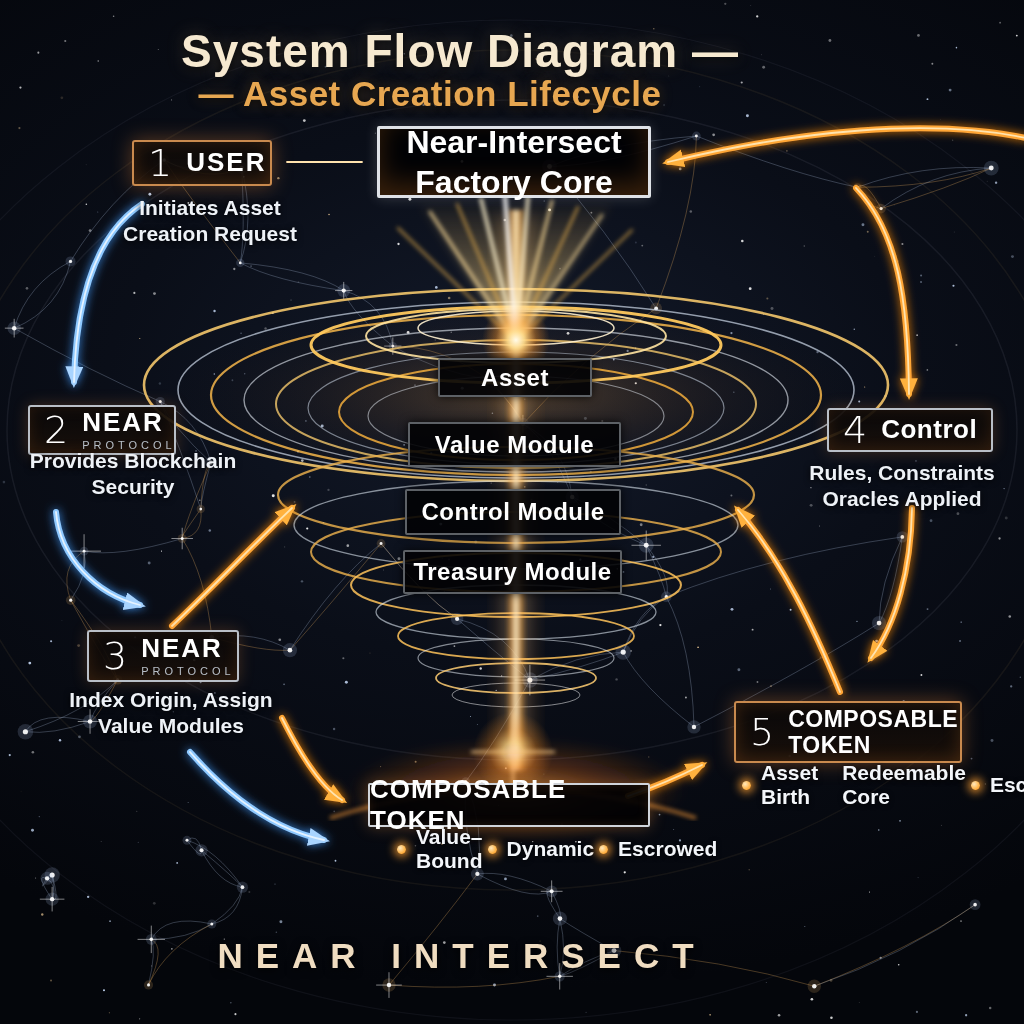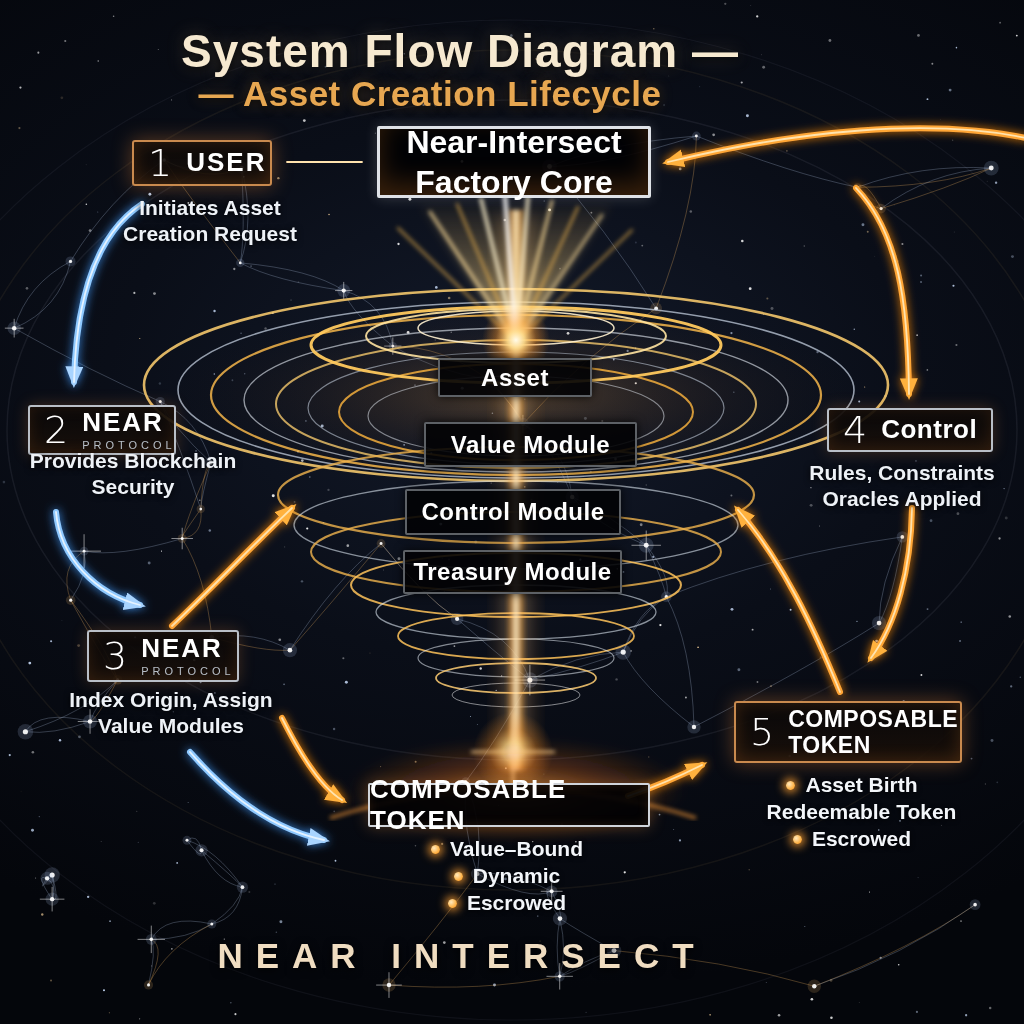--- a/index.html
+++ b/index.html
@@ -50,21 +50,21 @@
     font-size:24px;font-weight:bold;color:#fff;letter-spacing:.5px;
     box-shadow:0 0 10px rgba(0,0,0,.8);
   }
   .tokenbox{
     position:absolute;left:368px;top:783px;width:282px;height:44px;box-sizing:border-box;
     background:rgba(1,1,3,.93);border:2px solid #d0d4da;border-radius:2px;
     display:flex;align-items:center;justify-content:center;
     font-size:26px;font-weight:bold;letter-spacing:1px;color:#fff;
     box-shadow:0 0 16px rgba(255,160,70,.3), inset 0 0 12px rgba(255,150,50,.12);
   }
-  .bullets{position:absolute;display:flex;flex-direction:column;gap:5px;}
+  .bullets{position:absolute;display:flex;flex-direction:row;gap:5px;}
   .bullet-row{display:flex;align-items:center;justify-content:center;gap:10px;height:22px;}
   .dot{
     width:9px;height:9px;border-radius:50%;flex:0 0 auto;
     background:radial-gradient(circle at 35% 35%, #ffe9bd, #ffb347 60%, #ff8d1a);
     box-shadow:0 0 9px 3px rgba(255,160,50,.8);
   }
   .bullet-row.no-dot .dot{visibility:hidden;}
   .bullet-text{font-size:21px;font-weight:600;color:#f3f6fa;text-shadow:0 1px 5px rgba(0,0,0,.9);}
   .footer{
     position:absolute;left:0;top:936px;width:924px;text-align:center;
@@ -831,30 +831,30 @@
       <span class="step-num">5</span>
       <span class="step-label small" style="width:160px;">COMPOSABLE TOKEN</span>
     </div>
     <div class="bullets" style="left:742px;top:774px;width:220px;">
       <div class="bullet-row">
         <span class="dot"></span>
         <span class="bullet-text">Asset Birth</span>
       </div>
       <div class="bullet-row no-dot">
         <span class="dot"></span>
-        <span class="bullet-text">Redeemable Token</span>
+        <span class="bullet-text">Redeemable Core</span>
       </div>
       <div class="bullet-row">
         <span class="dot"></span>
         <span class="bullet-text">Escrowed</span>
       </div>
     </div>
 
     <div class="modbox" style="left:438px;top:358px;width:150px;height:35px;">Asset</div>
-    <div class="modbox" style="left:408px;top:422px;width:209px;height:41px;margin-left:16px;">Value Module</div>
+    <div class="modbox" style="left:408px;top:422px;width:209px;height:41px;">Value Module</div>
     <div class="modbox" style="left:403px;top:550px;width:215px;height:40px;">Treasury Module</div>
     <div class="modbox" style="left:405px;top:489px;width:212px;height:42px;">Control Module</div>
 
     <div class="tokenbox">COMPOSABLE TOKEN</div>
     <div class="bullets" style="left:397px;top:838px;width:220px;">
       <div class="bullet-row">
         <span class="dot"></span>
         <span class="bullet-text">Value–Bound</span>
       </div>
       <div class="bullet-row">

